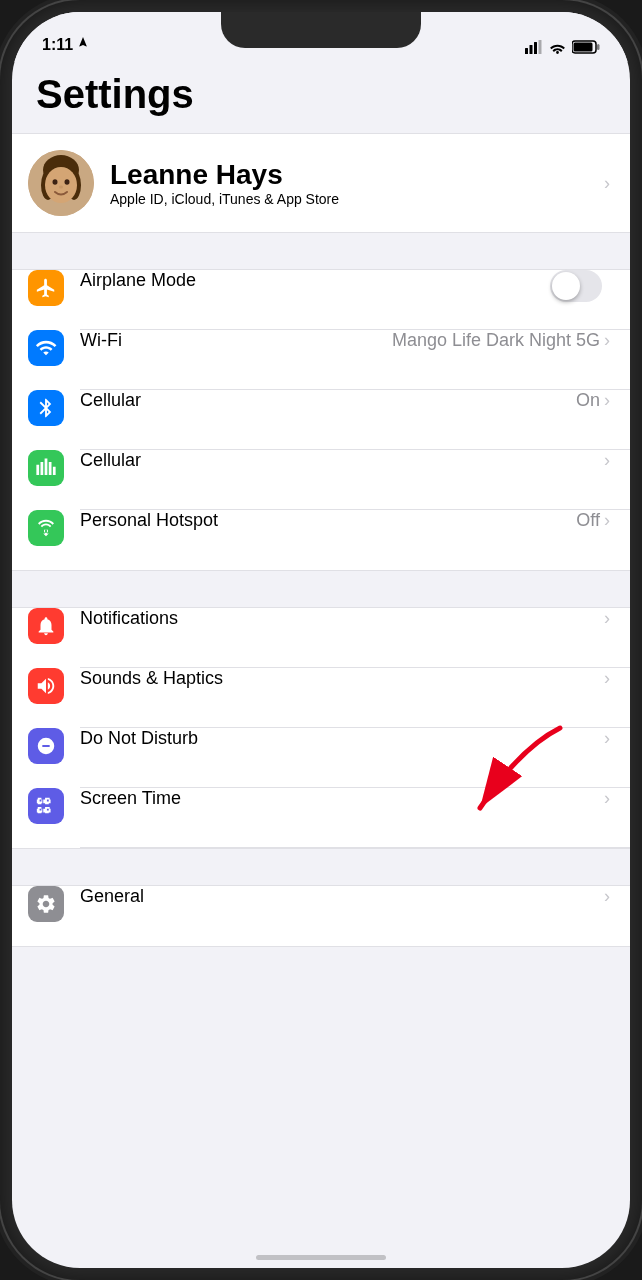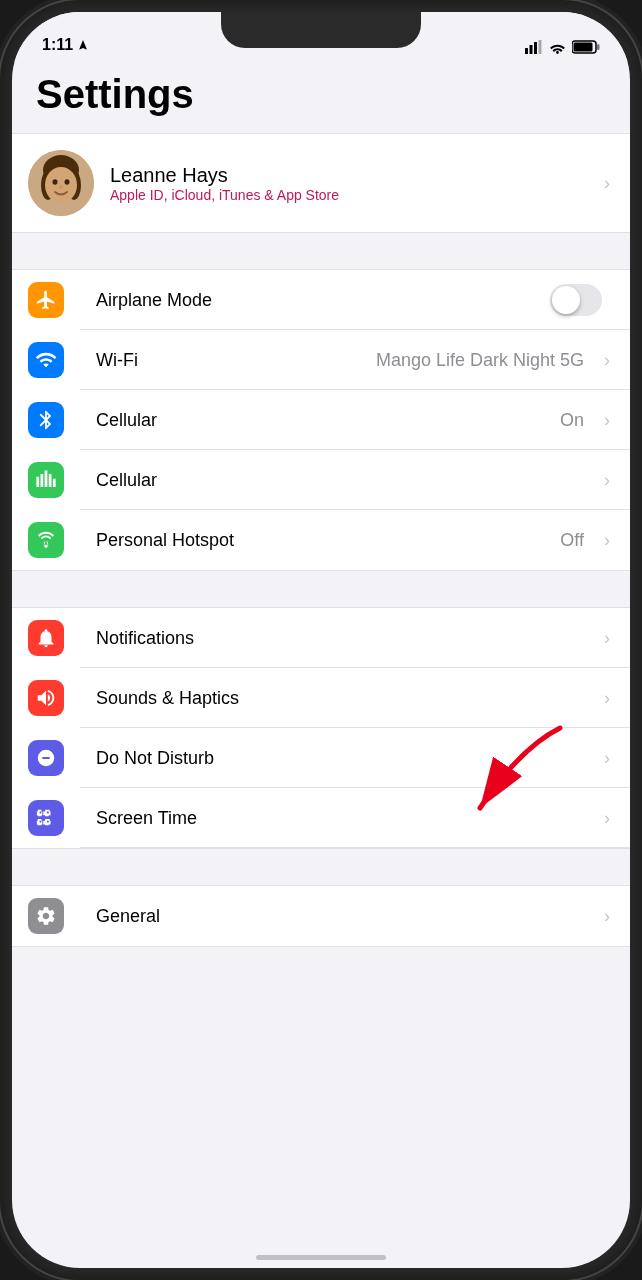--- a/index.html
+++ b/index.html
@@ -80,21 +80,21 @@
       justify-content: space-between;
       position: relative;
       z-index: 5;
     }
 
     .status-time {
       font-size: 16px;
       font-weight: 600;
       color: #000;
       display: flex;
-      align-items: center;
+      align-items: flex-start;
       gap: 4px;
     }
 
     .status-icons {
       display: flex;
       align-items: center;
       gap: 6px;
     }
 
     .status-icons svg {
@@ -122,27 +122,26 @@
       border-bottom: 1px solid #e0e0e5;
     }
 
     .settings-divider {
       height: 36px;
       background: #f2f2f7;
     }
 
     .settings-row {
       display: flex;
-      align-items: center;
+      align-items: flex-start;
       padding: 0 20px 0 16px;
       min-height: 60px;
       background: #fff;
       position: relative;
       cursor: pointer;
-      gap: 16px;
     }
 
     .settings-row:not(:last-child)::after {
       content: '';
       position: absolute;
       bottom: 0;
       left: 68px;
       right: 0;
       height: 1px;
       background: #e0e0e5;
@@ -223,29 +222,29 @@
       display: flex;
       align-items: center;
       justify-content: center;
     }
 
     .profile-info {
       flex: 1;
     }
 
     .profile-name {
-      font-size: 20px;
-      font-weight: 400;
+      font-size: 28px;
+      font-weight: 700;
       color: #000;
       margin-bottom: 0;
     }
 
     .profile-subtitle {
       font-size: 14px;
-      color: #be185d;
+      color: #000000;
     }
 
     .screen-inner {
       position: relative;
       height: 100%;
     }
 
     
     .home-indicator {
       position: absolute;

